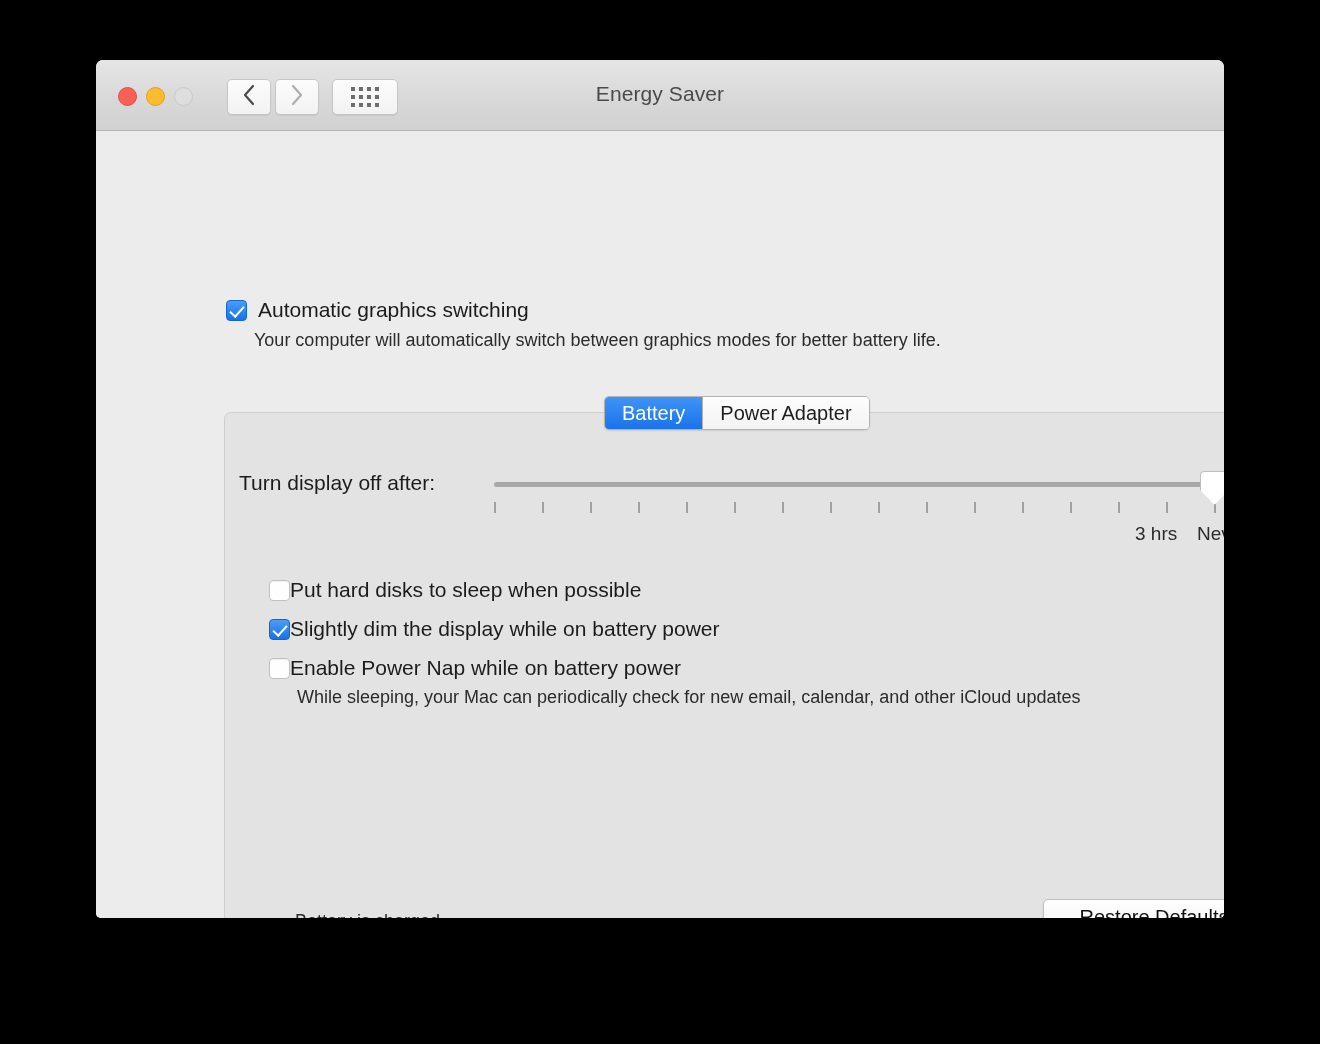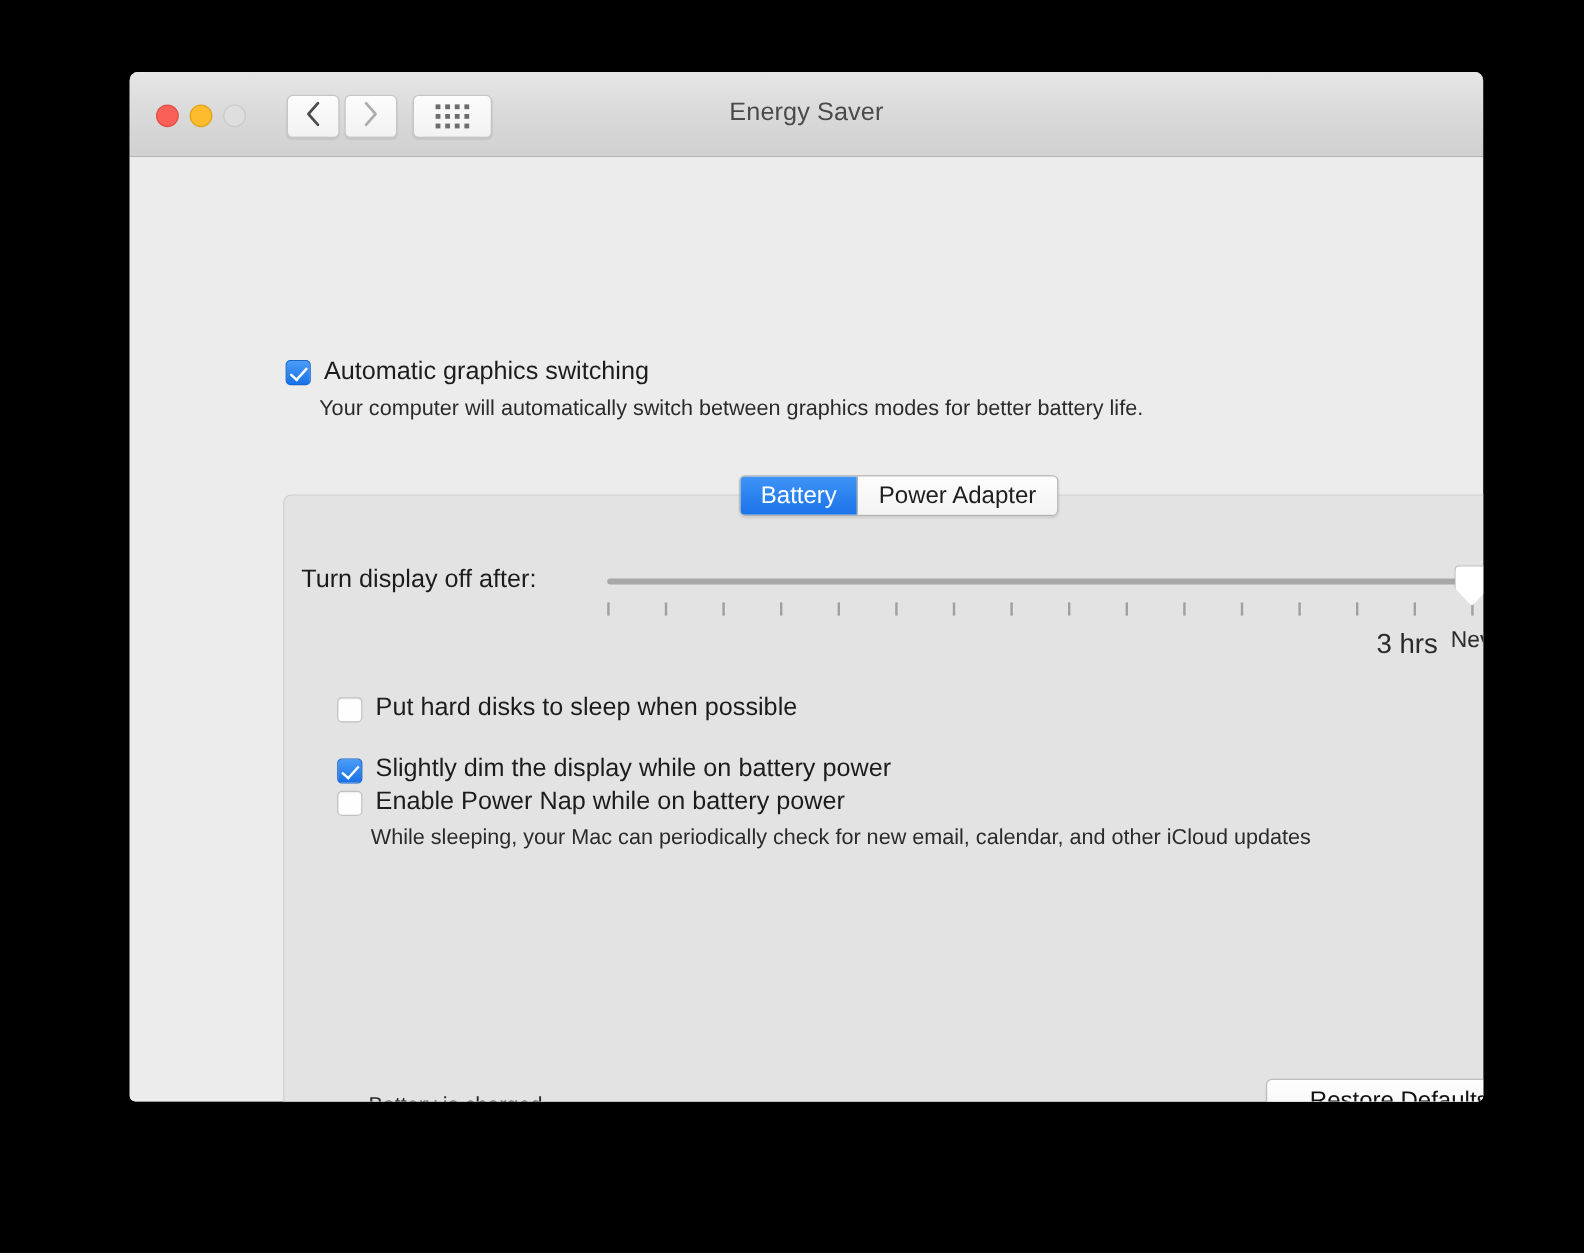--- a/index.html
+++ b/index.html
@@ -16,21 +16,20 @@
   #window {
     position: absolute;
     left: 96px;
     top: 60px;
     width: 1128px;
     height: 858px;
     background: #ececec;
     border-radius: 7px 7px 5px 5px;
     box-shadow: 0 6px 28px rgba(0,0,0,0.55);
     overflow: hidden;
-    margin-left: 12px;
   }
 
   
   #titlebar {
     position: relative;
     height: 71px;
     background: linear-gradient(to bottom, #e6e6e6 0%, #d9d9d9 52%, #d1d1d1 100%);
     border-bottom: 1px solid #b5b5b5;
   }
 
@@ -235,21 +234,21 @@
     height: 34px;
     background: #ffffff;
     border: 1px solid #bdbdbd;
     border-radius: 4px 4px 14px 14px;
     clip-path: polygon(0% 0%, 100% 0%, 100% 55%, 50% 100%, 0% 55%);
     box-shadow: 0 1px 2px rgba(0,0,0,0.18);
   }
   #tick-3hrs {
     position: absolute;
     left: 910px; top: 110px;
-    font-size: 23px;
+    font-size: 19px;
     color: #2b2b2b;
   }
   #tick-never {
     position: absolute;
     left: 972px; top: 110px;
     font-size: 19px;
     color: #2b2b2b;
   }
   #warn-row {
     position: absolute;
@@ -257,26 +256,25 @@
     display: flex;
     align-items: center;
     gap: 9px;
   }
   #warn-text { font-size: 19px; color: #2b2b2b; }
 
   
   .crow {
     position: absolute;
     display: flex;
-    align-items: flex-end;
-    gap: 11px;
+    align-items: center;
   }
   .crow span { font-size: 21px; color: #1c1c1c; }
   #cb-hdd   { left: 44px; top: 165px; }
-  #cb-dim   { left: 44px; top: 216px; }
+  #cb-dim   { left: 44px; top: 204px; }
   #cb-nap   { left: 44px; top: 243px; }
   #nap-desc {
     position: absolute;
     left: 72px; top: 274px;
     font-size: 18px;
     color: #2b2b2b;
   }
 
   
   #battery-status {

